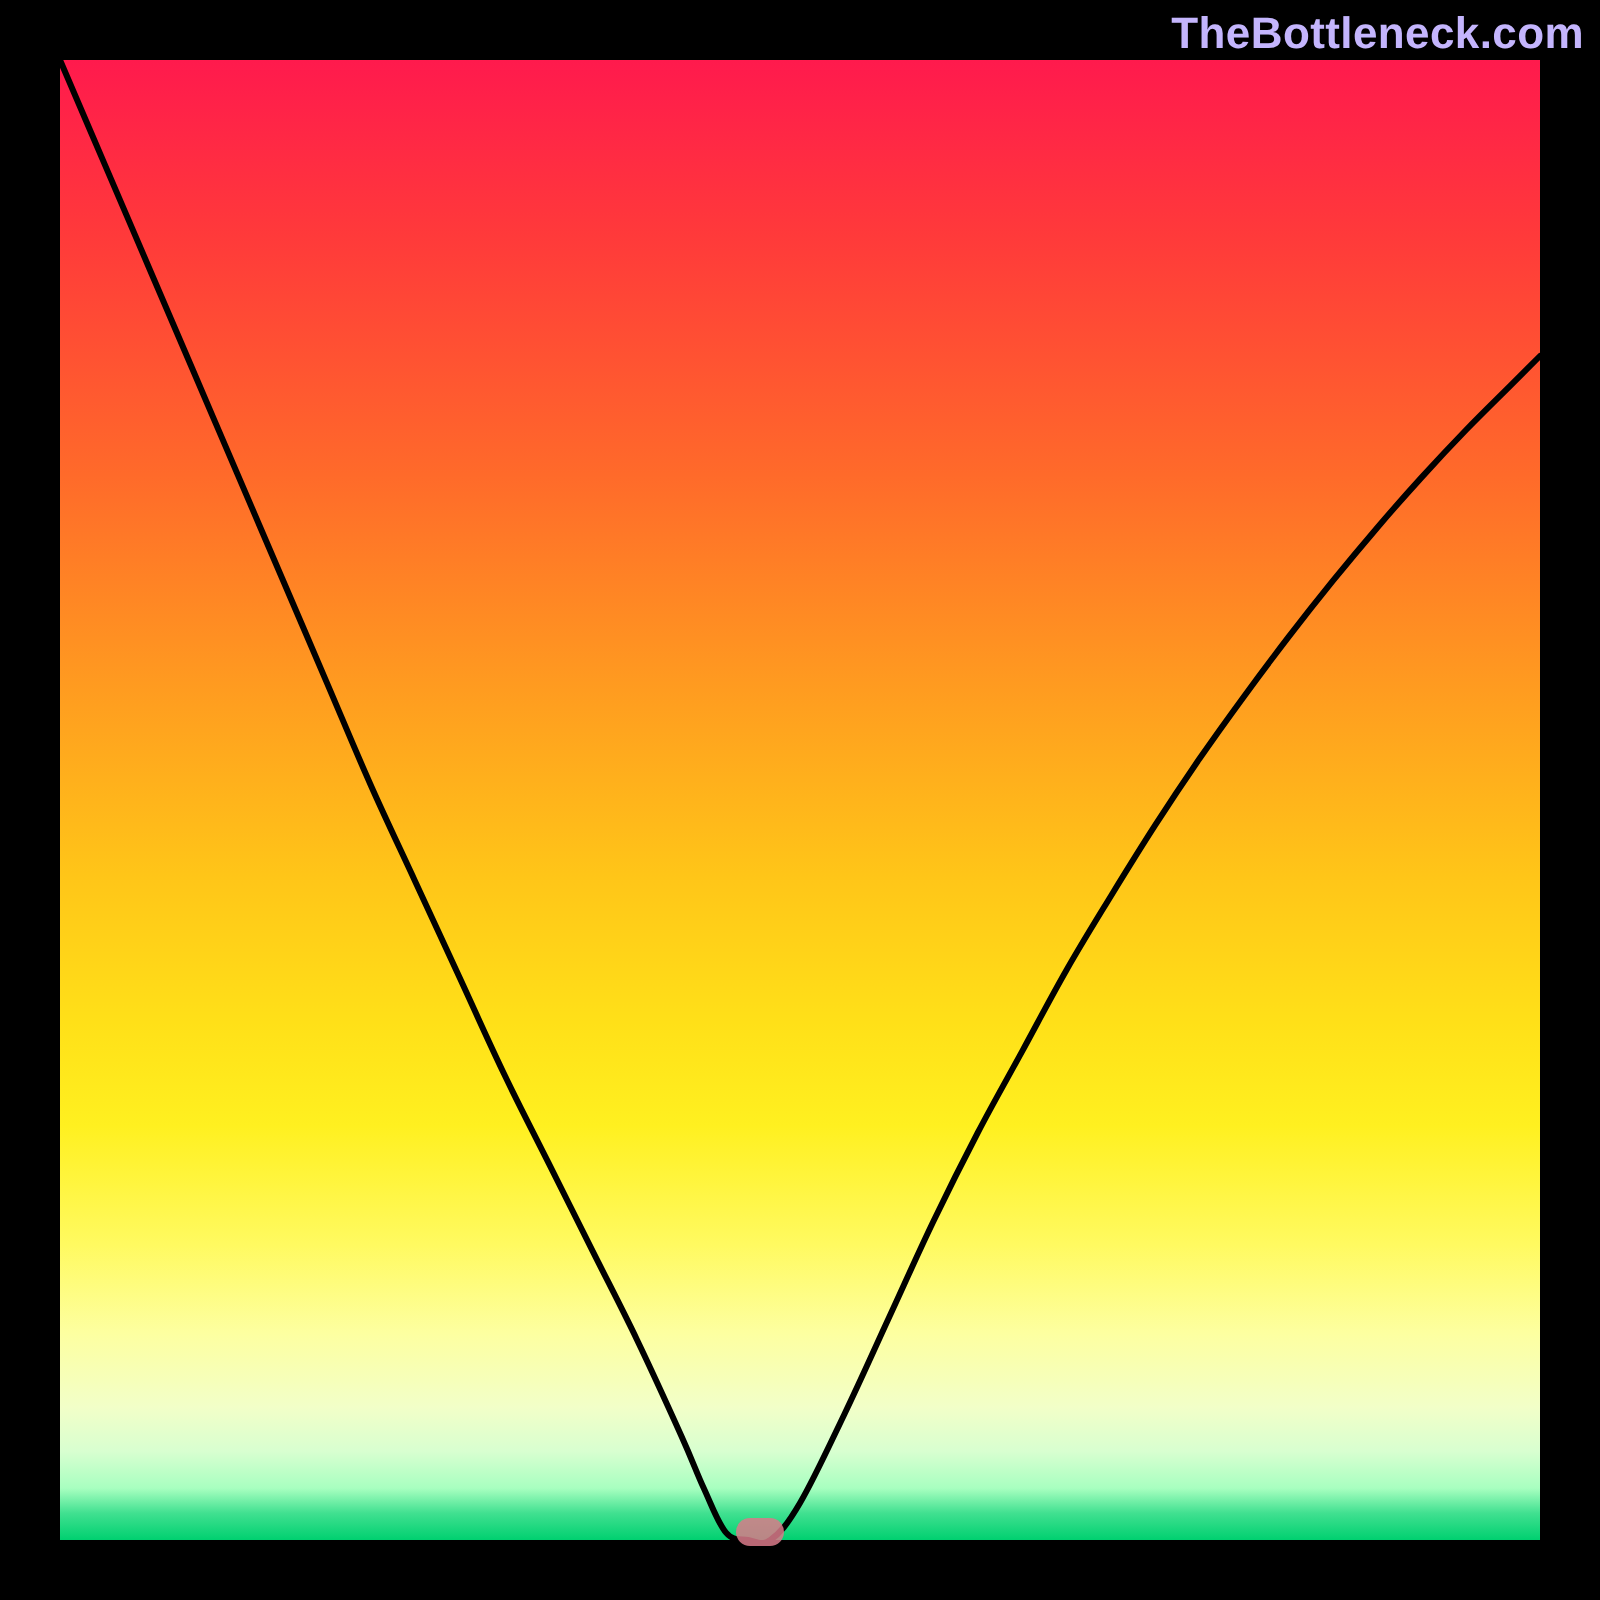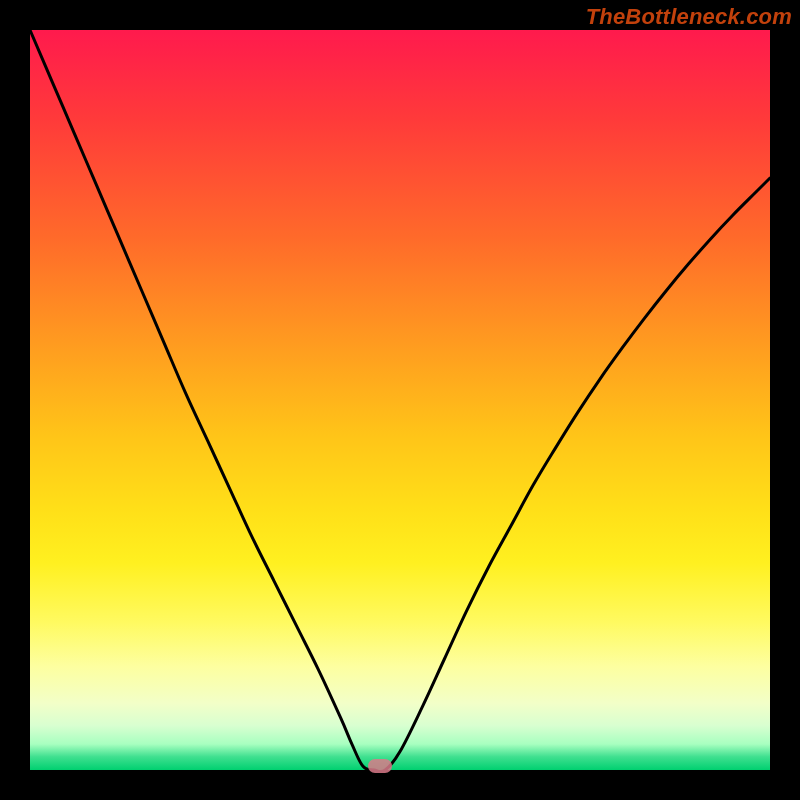--- a/index.html
+++ b/index.html
@@ -33,23 +33,22 @@
       #00d070 100%
     );
   }
   .watermark {
     position: absolute;
     top: 4px;
     right: 8px;
     font-family: Arial, Helvetica, sans-serif;
     font-size: 22px;
     font-weight: 600;
-    color: #c2410c;
+    color: #c4b5fd;
     letter-spacing: 0.2px;
-    font-style: italic;
   }
   svg.curve {
     position: absolute;
     left: 0; top: 0;
     width: 740px;
     height: 740px;
     overflow: visible;
   }
   .marker {
     position: absolute;

